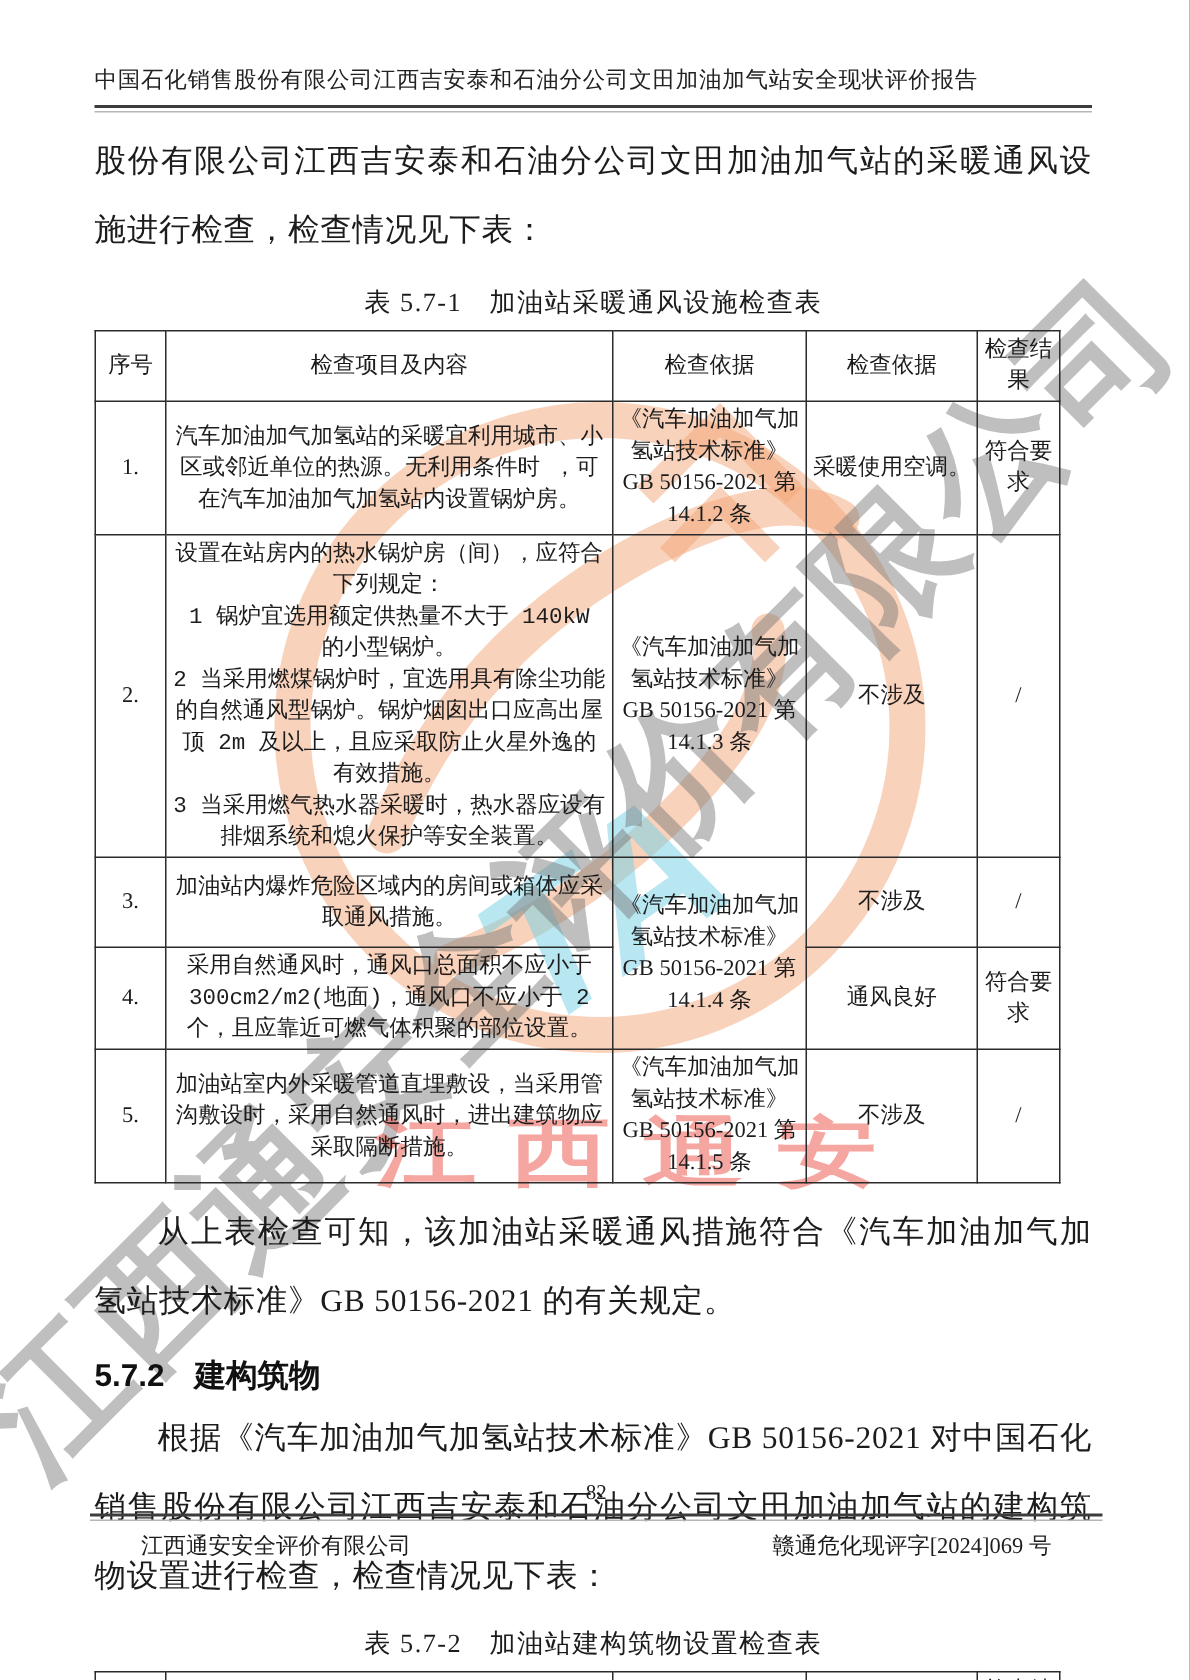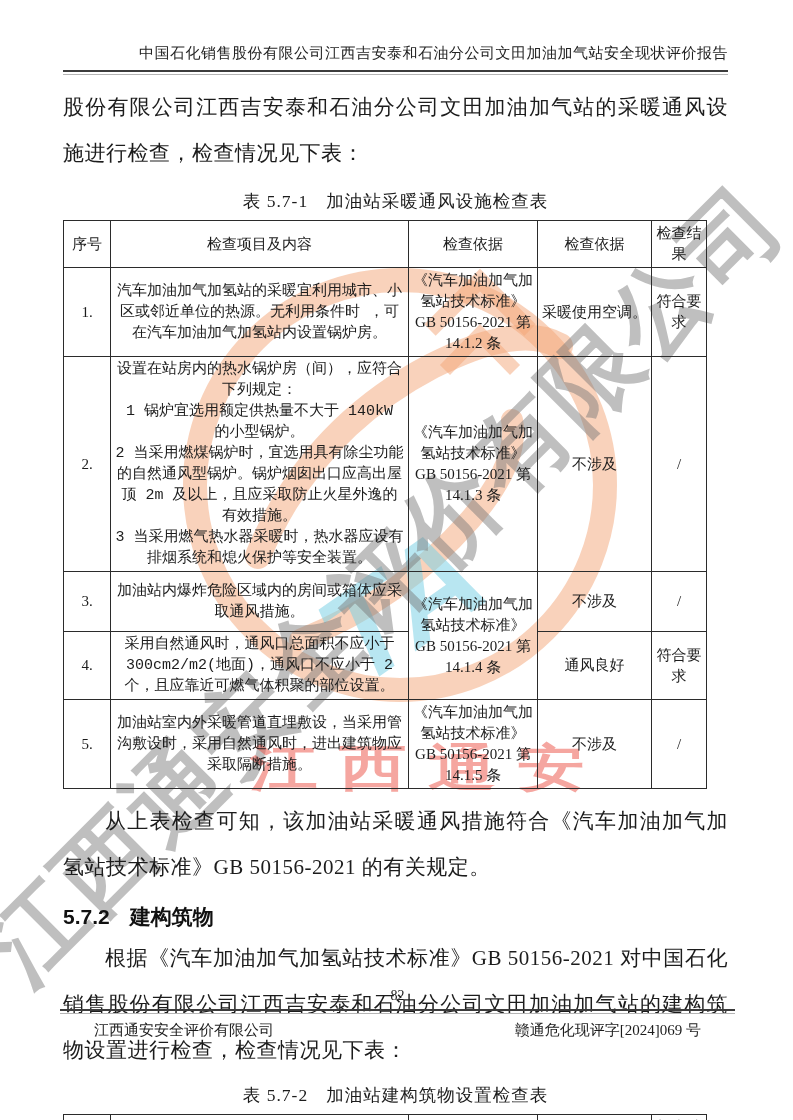--- a/index.html
+++ b/index.html
@@ -30,21 +30,21 @@
     color:rgba(236,92,82,0.55);
     white-space:nowrap;
   }
   .wm-ta{
     font-family:"Liberation Sans","DejaVu Sans",sans-serif;
     font-weight:700;font-style:italic;
   }
   
   .content{position:absolute;left:63px;top:44px;width:665px;z-index:1;}
   .doc-header{
-    text-align:right;font-size:15px;letter-spacing:0.5px;
+    text-align:left;font-size:15px;letter-spacing:0.5px;
     padding-bottom:7px;color:#222;
   }
   .head-rule{height:2px;border-top:2px solid #3c3c3c;border-bottom:1px solid #b5b5b5;}
   .body-p{
     font-size:21px;line-height:46px;letter-spacing:0.5px;
     text-align:justify;margin:9px 0 0 0;
   }
   .indent{text-indent:2em;}
   .tbl-title{
     text-align:center;font-size:17.5px;letter-spacing:1px;

